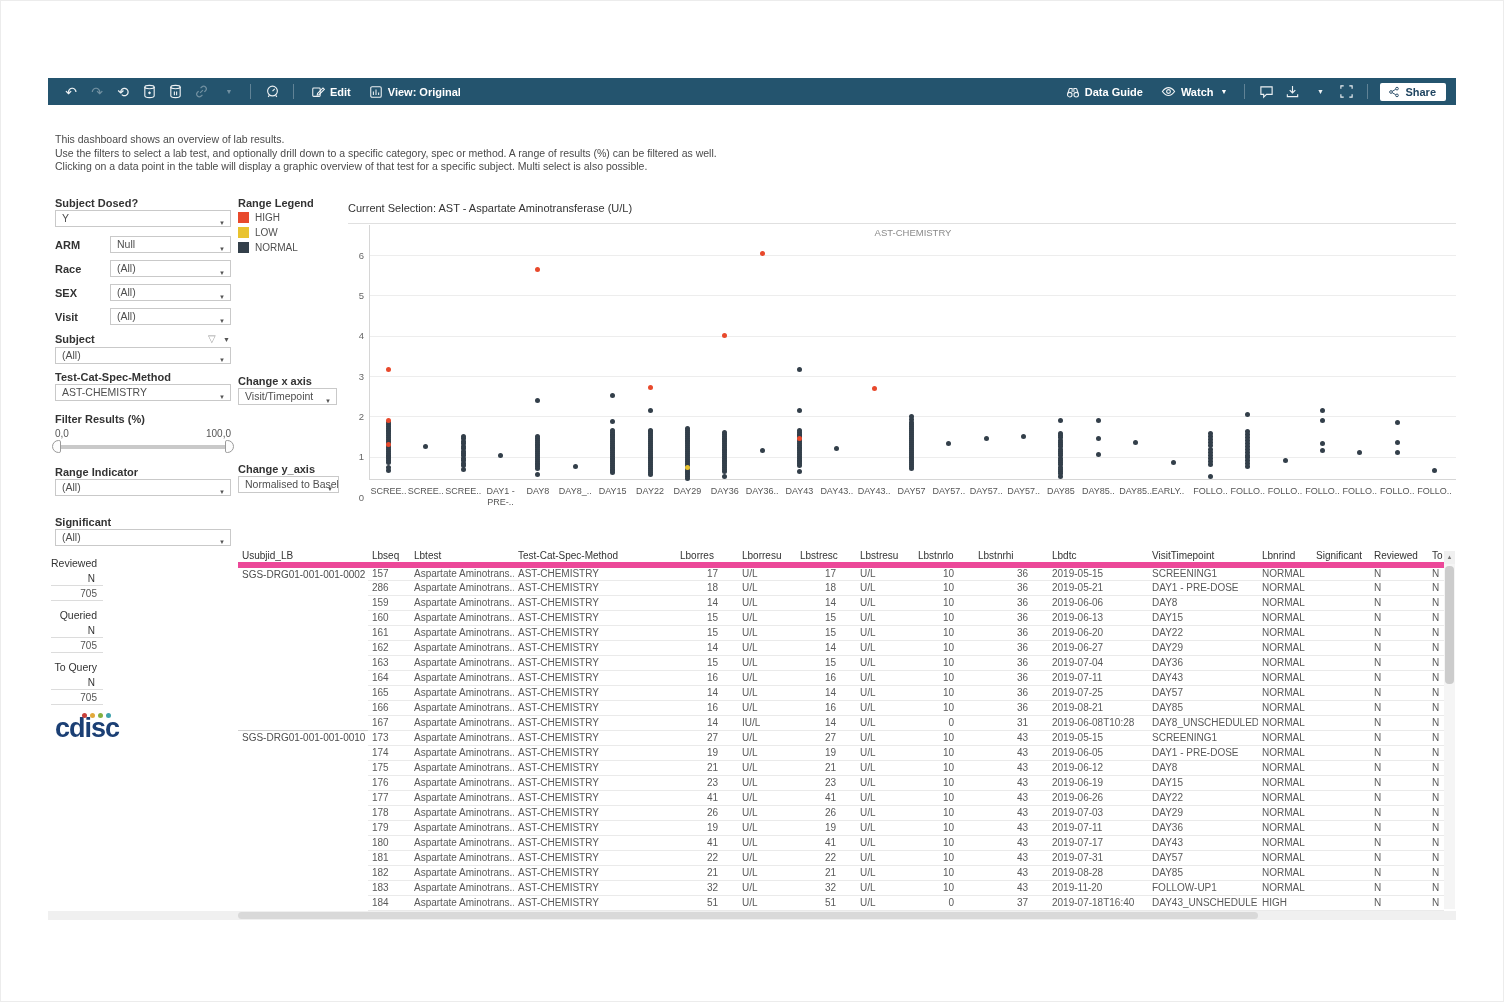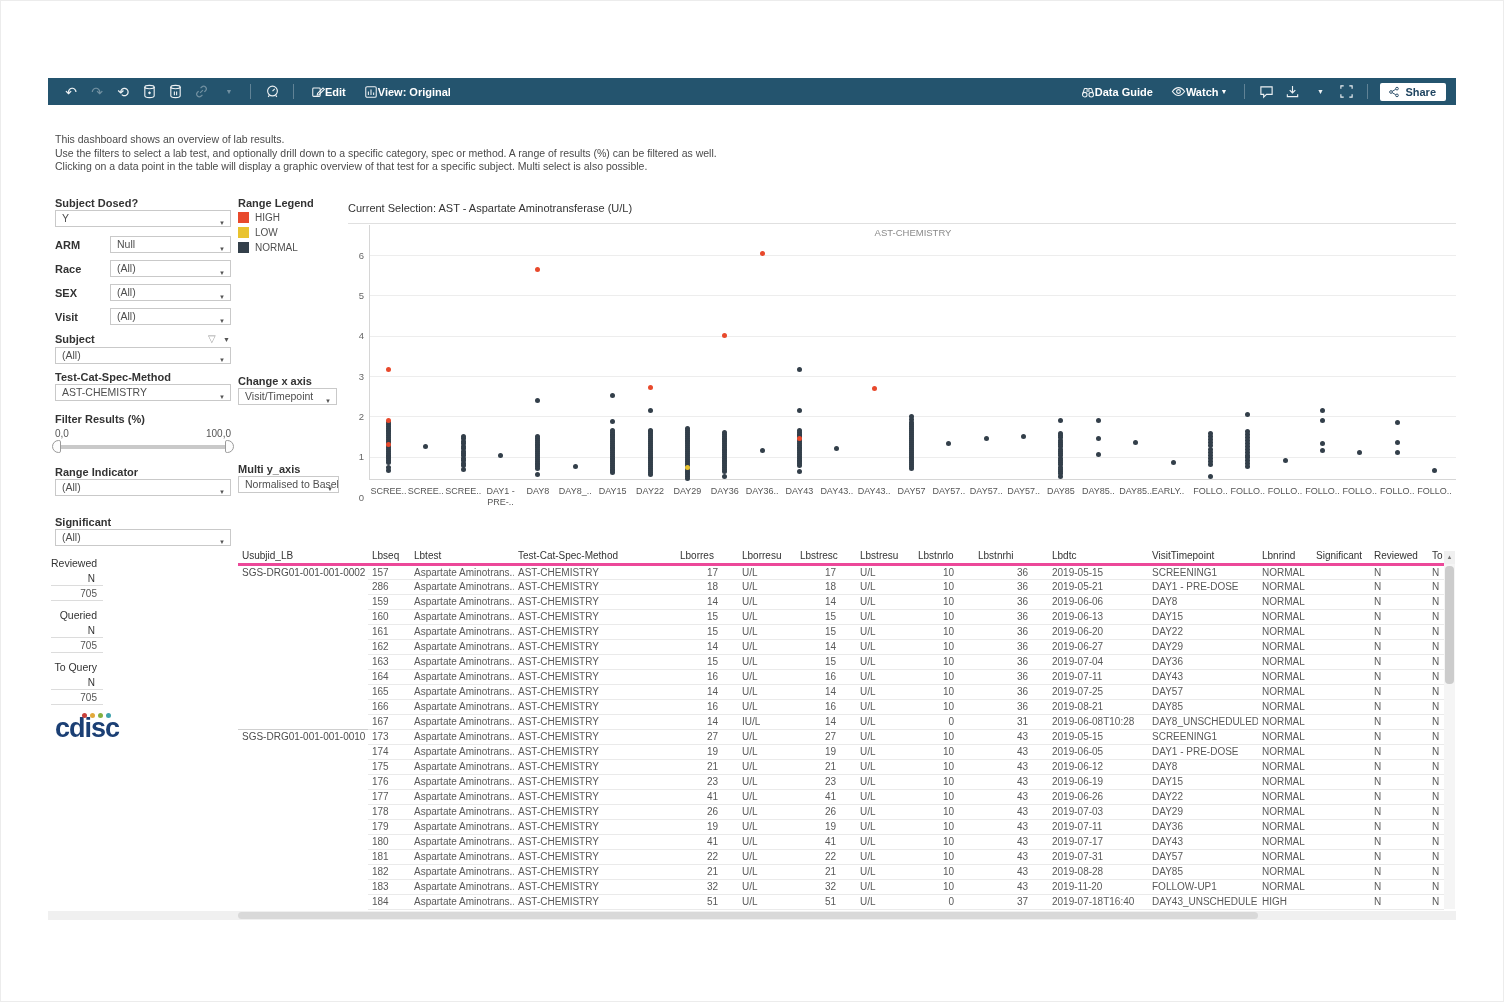--- a/index.html
+++ b/index.html
@@ -6,21 +6,21 @@
   html,body { width:1504px; height:1002px; background:#fff; font-family:"Liberation Sans", sans-serif; }
   .frame { position:absolute; left:0; top:0; width:1504px; height:1002px; border:1px solid #ececec; pointer-events:none; z-index:50; }
   .dashboard { position:absolute; left:48px; top:78px; width:1408px; background:#fff; }
 
   
   .toolbar { height:27px; background:#24546e; display:flex; align-items:center; padding:0 10px; color:#fff; }
   .tb-ico { width:26px; height:20px; display:flex; align-items:center; justify-content:center; color:rgba(255,255,255,.92); font-size:14px; cursor:pointer; position:relative; }
   .tb-ico svg { stroke:rgba(255,255,255,.92); fill:none; stroke-width:1.2; }
   .dim { opacity:.38; }
   .tb-sep { width:1px; height:15px; background:rgba(255,255,255,.28); margin:0 8px; }
-  .tb-btn { display:flex; align-items:center; font-size:11px; font-weight:700; margin:0 9px; cursor:pointer; white-space:nowrap; }
+  .tb-btn { display:flex; align-items:center; gap:5px; font-size:11px; font-weight:700; margin:0 9px; cursor:pointer; white-space:nowrap; }
   .tb-btn svg { stroke:rgba(255,255,255,.92); fill:none; stroke-width:1.2; }
   .tb-spacer { flex:1; }
   .caret { font-size:7px; margin-left:2px; }
   .share-btn { background:#fff; color:#1f4460; border-radius:2px; padding:3px 10px 3px 8px; display:flex; align-items:center; gap:5px; font-size:11px; font-weight:700; cursor:pointer; }
   .share-btn svg { stroke:#1f4460; fill:none; stroke-width:1.2; }
 
   
   .tabstrip { height:19px; display:flex; background:#fff; border-bottom:1px solid #ededed; }
   .tab { padding:2px 12px 0; font-size:11px; color:#5c5c5c; border-right:1px solid #e6e6e6; cursor:pointer; white-space:nowrap; }
   .tab.active { color:#333; border-bottom:2px solid #55606a; }
@@ -62,21 +62,21 @@
   .panel-title { position:absolute; left:22px; top:3px; width:1086px; text-align:center; font-size:9.5px; color:#8a8a8a; }
   .gridline { position:absolute; left:22px; width:1086px; height:1px; background:#ededed; }
   .axis-y { position:absolute; left:21px; top:1px; width:1px; height:254px; background:#d6d6d6; }
   .axis-x { position:absolute; left:21px; top:255px; width:1087px; height:1px; background:#d6d6d6; }
   .ytick { position:absolute; left:0; width:16px; text-align:right; font-size:9.5px; color:#666; }
   .xlabel { position:absolute; width:38px; text-align:center; font-size:9px; color:#555; line-height:11px; white-space:pre-line; cursor:pointer; }
   .dot { position:absolute; width:5px; height:5px; border-radius:50%; cursor:pointer; }
 
   
   .lab-table { position:absolute; left:190px; top:445px; border-collapse:collapse; table-layout:fixed; width:1206px; font-size:10px; color:#595959; }
-  .lab-table th { font-weight:400; color:#333; text-align:left; height:14px; padding:0 2px 1px 4px; border-bottom:3px solid #ec4899; white-space:nowrap; overflow:hidden; }
+  .lab-table th { font-weight:400; color:#333; text-align:left; height:14px; padding:0 2px 1px 4px; border-bottom:6px solid #ec4899; white-space:nowrap; overflow:hidden; }
   .lab-table td { height:15px; padding:0 2px 0 4px; border-bottom:1px solid #eaeaea; white-space:nowrap; overflow:hidden; }
   .lab-table td.num { text-align:right; padding-right:20px; }
   .lab-table td.subj { border-bottom:none; vertical-align:top; color:#4d4d4d; padding-top:1px; }
   .lab-table tr.group-first td { border-top:1px solid #cfcfcf; }
   .lab-table tr { cursor:pointer; }
 
   
   .vscroll { position:absolute; left:1396px; top:446px; width:11px; height:358px; background:#f5f5f5; }
   .vscroll .arrow { height:13px; text-align:center; font-size:6px; color:#777; line-height:13px; background:#f0f0f0; cursor:pointer; }
   .vscroll .thumb { position:absolute; left:1px; top:15px; width:9px; height:118px; background:#cccccc; border-radius:4px; cursor:pointer; }
@@ -266,21 +266,21 @@
         </div>
         <div class="legend-item" style="left: 190px; top: 137px;">
           <span class="legend-swatch" style="background: rgb(51, 63, 74);"></span>
           <span>NORMAL</span>
         </div>
       </div>
 
     <div class="flabel" style="left:190px;top:270px">Change x axis</div>
     <div class="dd" style="left:190px;top:283px;width:99px"><span>Visit/Timepoint</span><span class="dd-caret">▼</span></div>
 
-    <div class="flabel" style="left:190px;top:358px">Multi y_axis</div>
+    <div class="flabel" style="left:190px;top:358px">Change y_axis</div>
     <div class="dd" style="left:190px;top:371px;width:101px"><span>Normalised to Basel...</span><span class="dd-caret">▼</span></div>
 
     <div class="chart">
       <div class="sel-title">Current Selection: AST - Aspartate Aminotransferase (U/L)</div>
       <div class="panel" id="panel">
         <div class="panel-title">AST-CHEMISTRY</div>
         <div class="axis-y"></div>
         <div class="axis-x"></div>
       <div class="ytick" style="top: 267.5px;">0</div>
           <div class="gridline" style="top: 232.67px;"></div>

